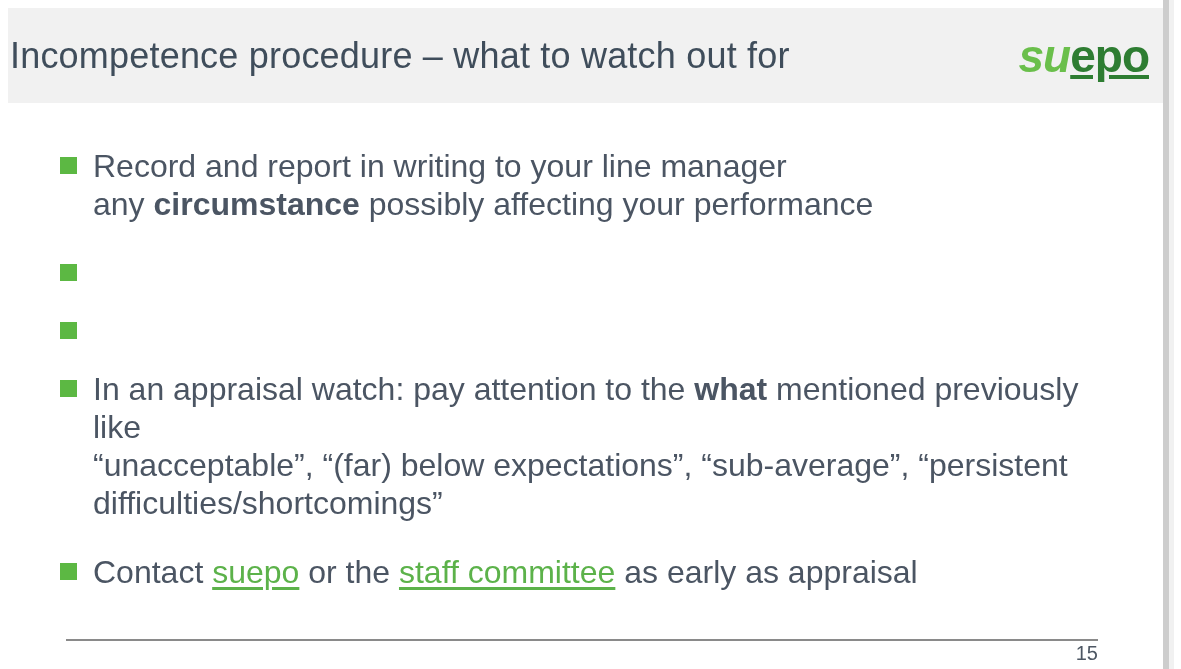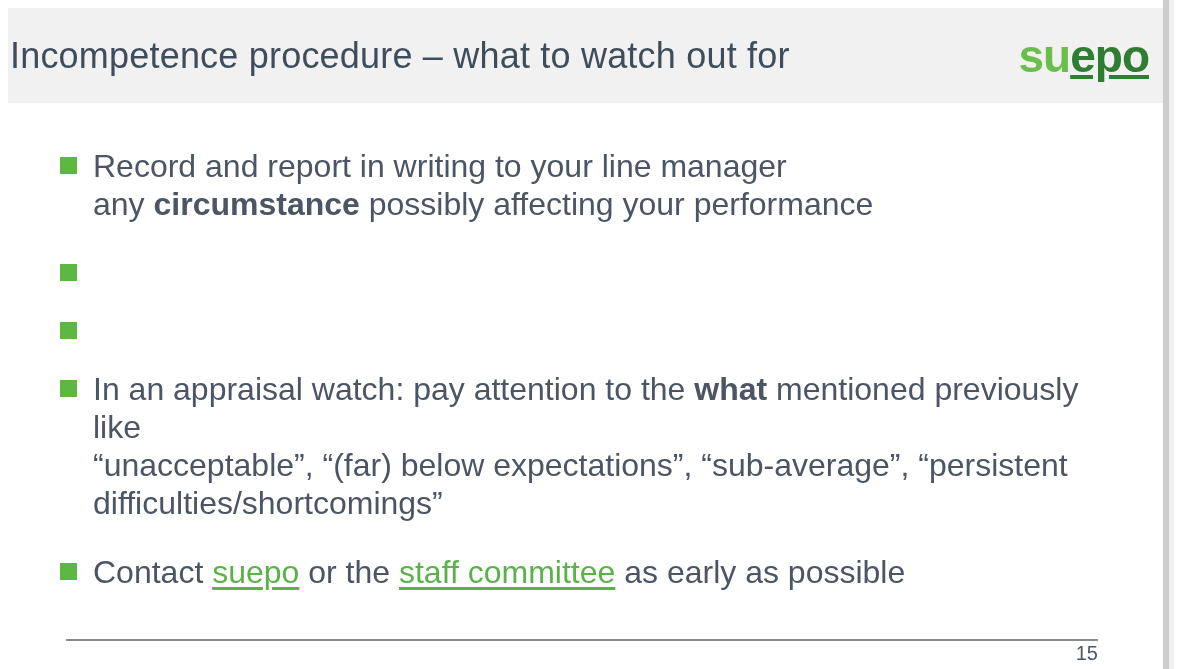--- a/index.html
+++ b/index.html
@@ -12,21 +12,21 @@
   
   .header-band{
     position:absolute;left:8px;top:8px;width:1163px;height:95px;
     background:#f1f1f1;display:flex;align-items:center;justify-content:space-between;
   }
   .slide-title{
     font-size:36px;color:#3f4d5b;padding-left:2px;white-space:nowrap;
     font-weight:400;letter-spacing:0.2px;
   }
   .logo{font-size:46px;font-weight:700;padding-right:22px;letter-spacing:-1px;white-space:nowrap;}
-  .logo .su{color:#6abf4b;}
+  .logo .su{color:#6abf4b;font-style:italic;}
   .logo .epo{color:#2e7d32;text-decoration:underline;}
 
   
   .content{position:absolute;left:60px;top:147px;width:1060px;}
   .bullet{display:flex;margin-bottom:31px;}
   .marker{
     width:17px;height:17px;background:#5cb843;margin-right:16px;margin-top:10px;flex-shrink:0;
   }
   .btext{font-size:32px;line-height:38px;color:#4b5563;}
   .btext .b{font-weight:700;}
@@ -63,21 +63,21 @@
       </div>
       <div class="bullet">
         <span class="marker"></span>
       </div>
       <div class="bullet">
         <span class="marker"></span>
         <div class="btext"><span>In an appraisal watch: pay attention to the </span><span class="b">what</span><span> mentioned previously like</span><br><span>“unacceptable”, “(far) below expectations”, “sub-average”, “persistent</span><br><span>difficulties/shortcomings”</span></div>
       </div>
       <div class="bullet">
         <span class="marker"></span>
-        <div class="btext"><span>Contact </span><a href="#">suepo</a><span> or the </span><a href="#">staff committee</a><span> as early as possible</span></div>
+        <div class="btext"><span>Contact </span><a href="#">suepo</a><span> or the </span><a href="#">staff committee</a><span> as early as appraisal</span></div>
       </div>
     </div>
 
   <div class="footer-line"></div>
   <div class="page-number">15</div>
 
   <div class="scrollbar">
     <div class="scroll-thumb"></div>
   </div>
 

